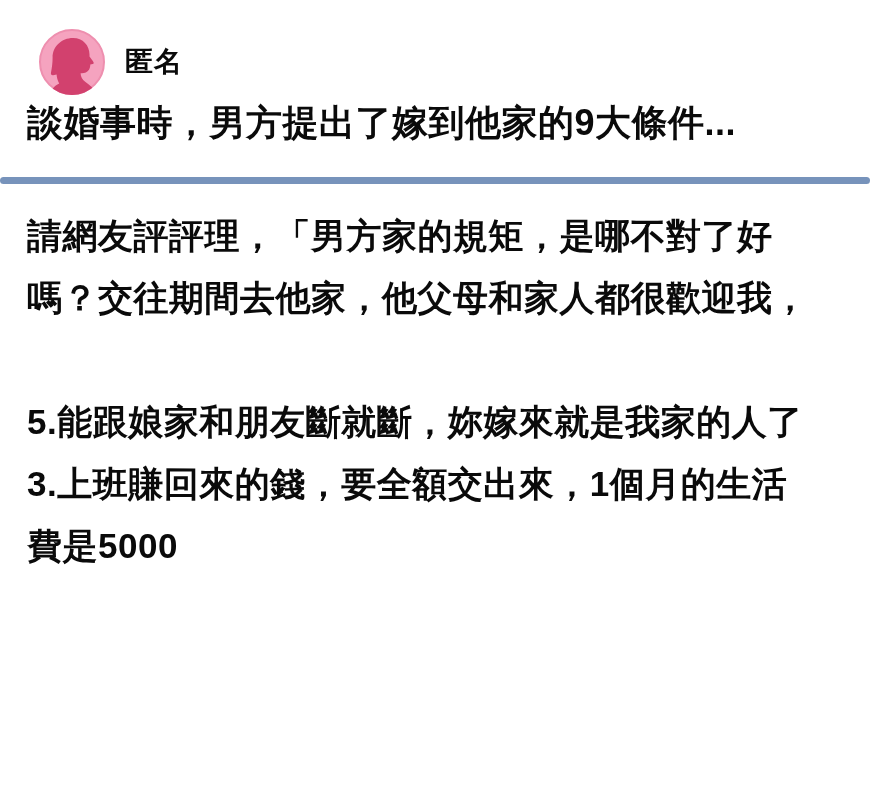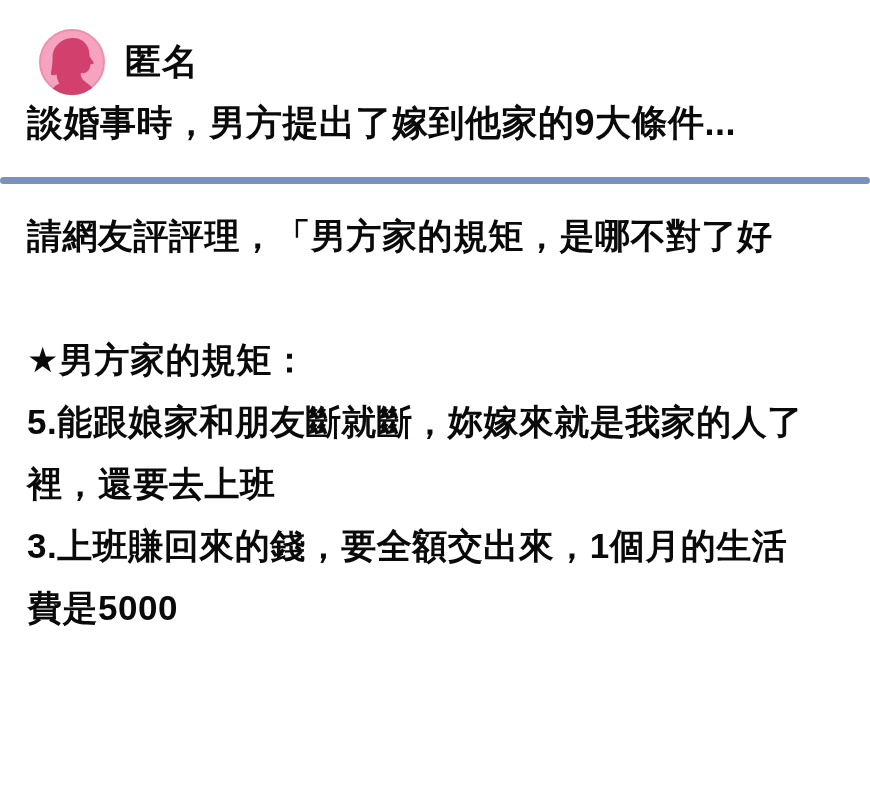--- a/index.html
+++ b/index.html
@@ -27,21 +27,21 @@
     height: 68px;
   }
   .avatar {
     width: 68px; height: 68px;
     flex: 0 0 68px;
     border-radius: 50%;
     overflow: hidden;
   }
   .author-name {
     margin-left: 19px;
-    font-size: 36px;
+    font-size: 28px;
     font-weight: bold;
     letter-spacing: 1px;
   }
 
   .post-title {
     margin-top: 0;
     font-size: 36px;
     font-weight: bold;
     line-height: 53px;
     letter-spacing: 0.5px;
@@ -102,23 +102,22 @@
     </div>
     <div class="author-name">匿名</div>
   </div>
 
   <h1 class="post-title">談婚事時，男方提出了嫁到他家的9大條件...</h1>
 
   <div class="divider"></div>
 
   <div class="post-body">
     <div class="line">請網友評評理，「男方家的規矩，是哪不對了好</div>
+    <div class="line">嗎？交往期間去他家，他父母和家人都很歡迎我，</div>
 
     <div class="blank-line"></div>
 
-    <div class="line">★男方家的規矩：</div>
     <div class="line">5.能跟娘家和朋友斷就斷，妳嫁來就是我家的人了</div>
-    <div class="line">裡，還要去上班</div>
     <div class="line">3.上班賺回來的錢，要全額交出來，1個月的生活</div>
     <div class="line">費是5000</div>
   </div>
 
 </div>
 
 </body></html>

